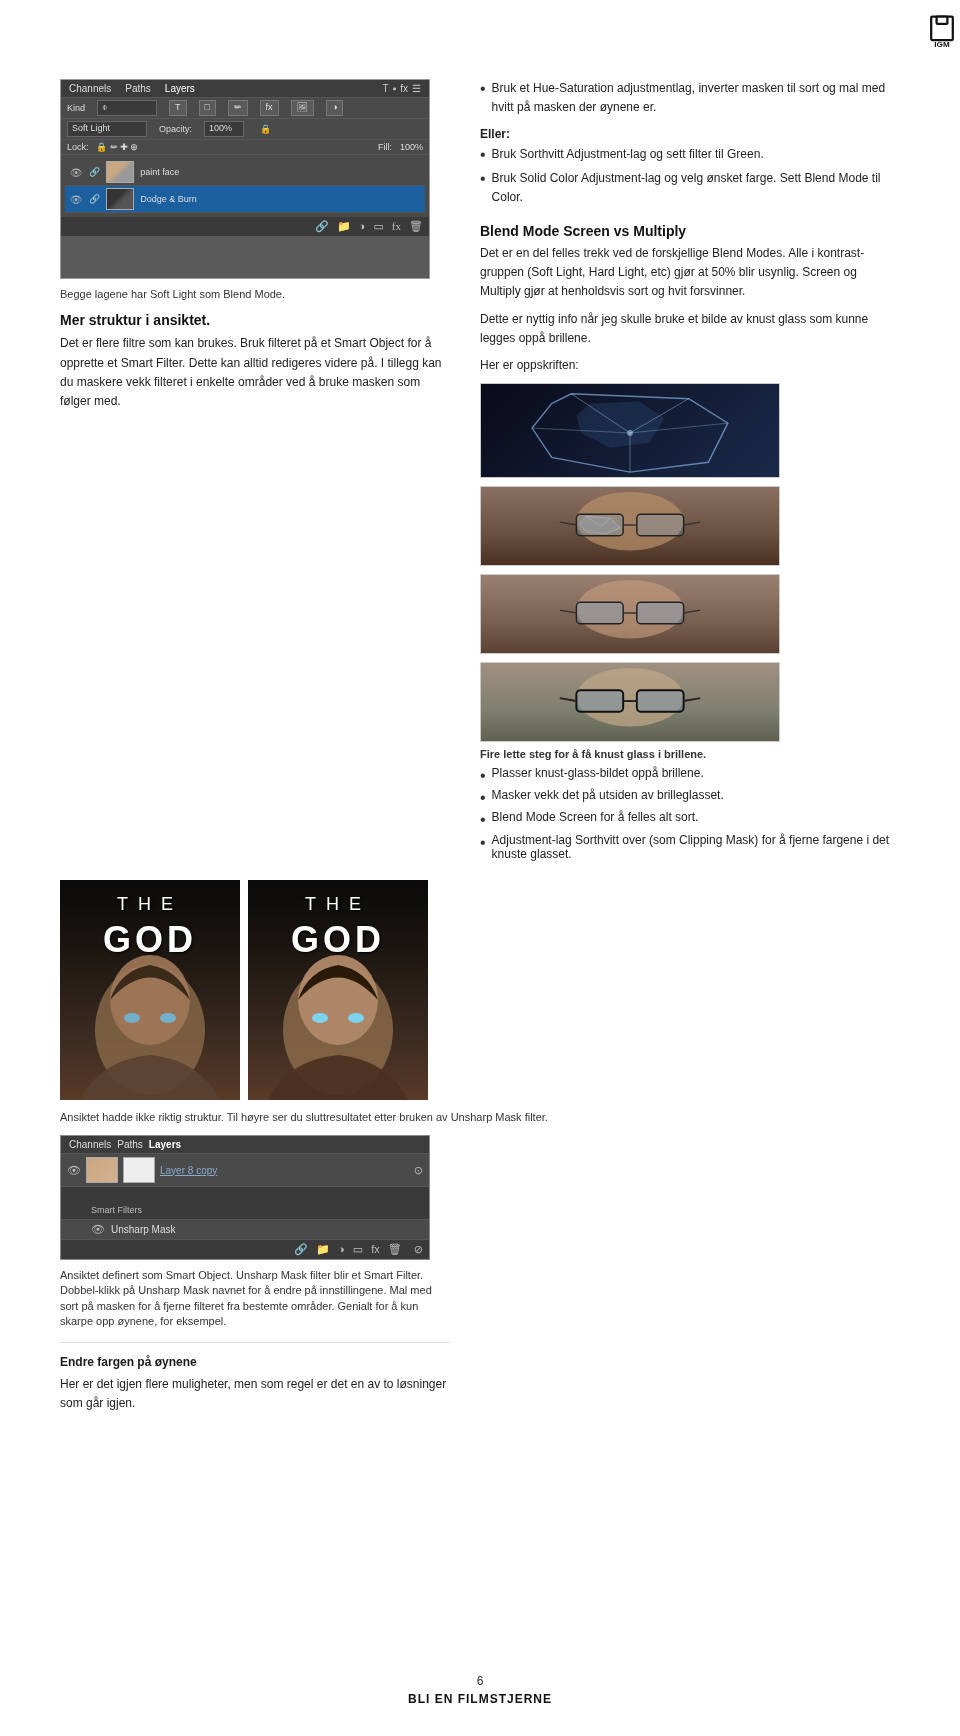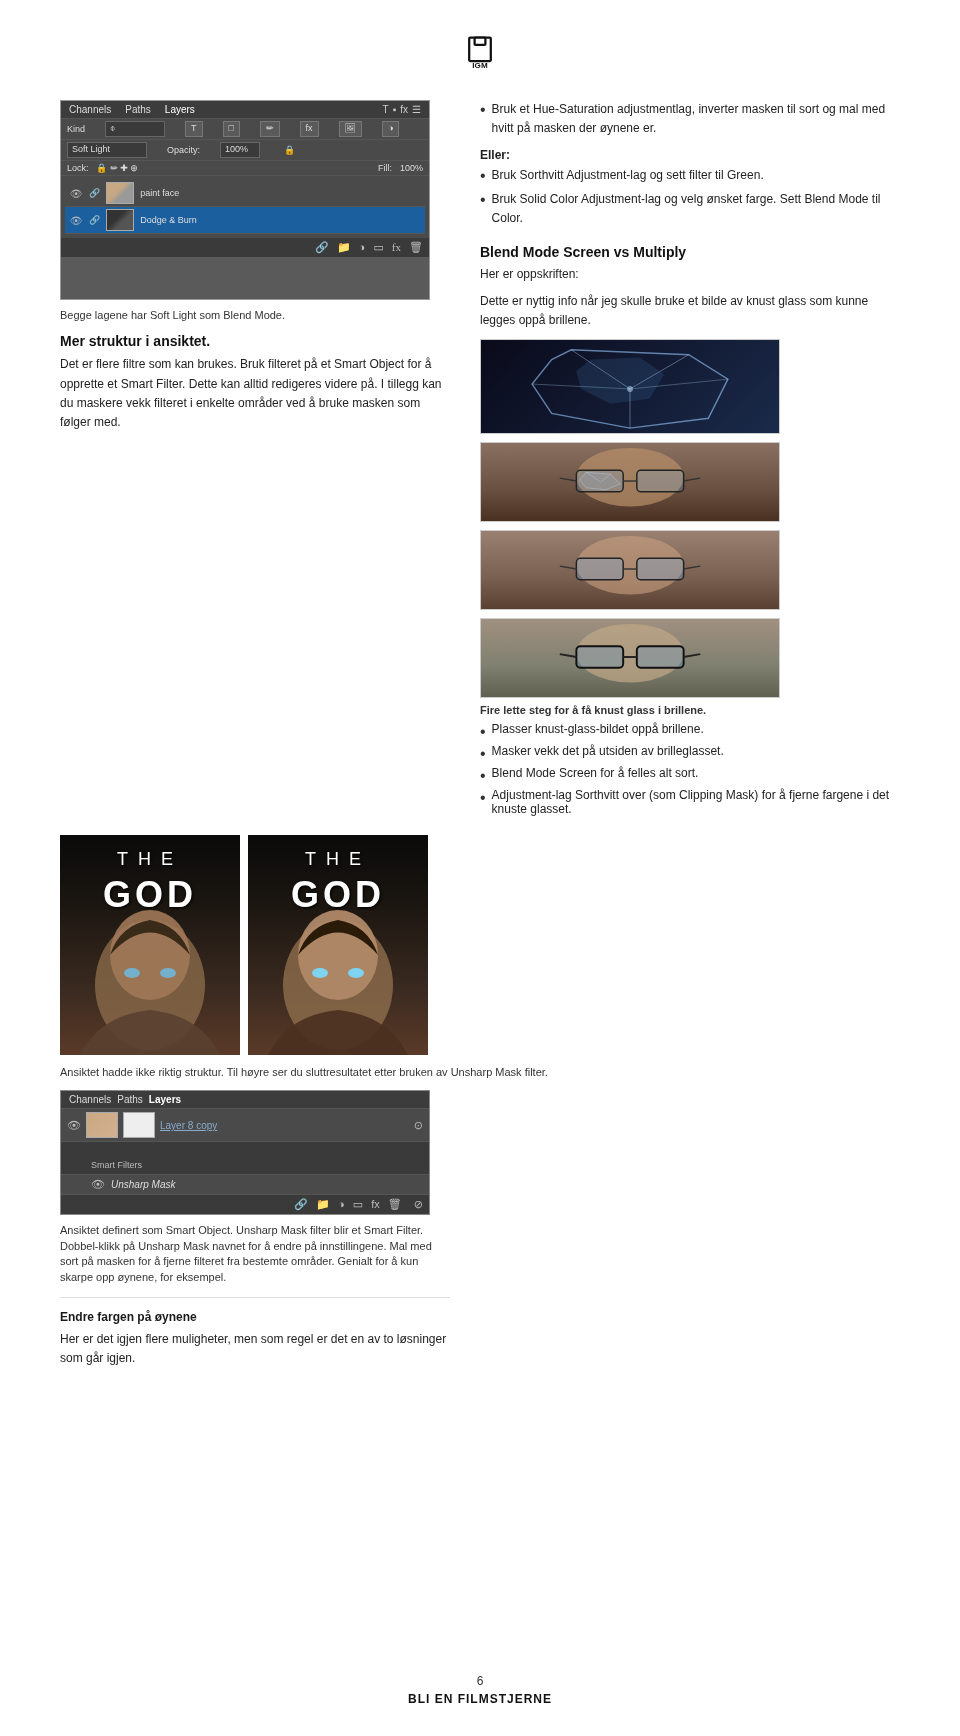--- a/index.html
+++ b/index.html
@@ -8,22 +8,22 @@
       font-family: Georgia, 'Times New Roman', serif;
       width: 960px;
       min-height: 1736px;
       position: relative;
       color: #1a1a1a;
     }
 
     
     .header {
       display: flex;
-      justify-content: center;
-      padding: 34px 0 10px 0;
+      justify-content: flex-end;
+      padding: 13px 0 10px 0;
       border-bottom: none;
     }
     .logo-icon {
       width: 36px;
       height: 36px;
     }
 
     
     .page-content {
       padding: 20px 60px 40px 60px;
@@ -68,21 +68,21 @@
       cursor: pointer;
     }
     .ps-panel-header span.active {
       color: #fff;
     }
     .ps-toolbar-row {
       background: #4a4a4a;
       display: flex;
       align-items: center;
       padding: 2px 6px;
-      gap: 20px;
+      gap: 12px;
       border-bottom: 1px solid #555;
       font-size: 9px;
       color: #ddd;
       font-family: Arial, sans-serif;
     }
     .ps-toolbar-row .ps-select {
       background: #3a3a3a;
       border: 1px solid #666;
       color: #ddd;
       font-size: 9px;
@@ -446,22 +446,23 @@
           <span class="bullet-dot">•</span>
           <span>Bruk Sorthvitt Adjustment-lag og sett filter til Green.</span>
         </div>
         <div class="bullet-item bullet-text" style="display:flex; align-items:flex-start; margin-bottom:4px;">
           <span class="bullet-dot">•</span>
           <span>Bruk Solid Color Adjustment-lag og velg ønsket farge. Sett Blend Mode til Color.</span>
         </div>
       </div>
 
       <div class="blend-heading">Blend Mode Screen vs Multiply</div>
+      <p class="body-text">Det er en del felles trekk ved de forskjellige Blend Modes. Alle i kontrast-gruppen (Soft Light, Hard Light, etc) gjør at 50% blir usynlig. Screen og Multiply gjør at henholdsvis sort og hvit forsvinner.</p>
+      <p class="body-text">Dette er nyttig info når jeg skulle bruke et bilde av knust glass som kunne legges oppå brillene.</p>
       <p class="body-text">Her er oppskriften:</p>
-      <p class="body-text">Dette er nyttig info når jeg skulle bruke et bilde av knust glass som kunne legges oppå brillene.</p>
 
       <div class="glass-steps">
 
         <div class="glass-img-box" style="height:95px;">
           <div class="glass-bg" style="background: linear-gradient(135deg, #0a0a1a, #1a2a4a);"></div>
           <div style="position:absolute;top:0;left:0;right:0;bottom:0;">
             <svg width="100%" height="100%" viewBox="0 0 300 95" xmlns="http://www.w3.org/2000/svg">
 
               <polygon points="90,10 210,15 250,40 230,80 150,90 70,75 50,45 70,20" fill="none" stroke="rgba(150,200,255,0.6)" stroke-width="1.5"></polygon>
               <line x1="90" y1="10" x2="150" y2="50" stroke="rgba(180,220,255,0.4)" stroke-width="1"></line>
@@ -613,21 +614,21 @@
           <span style="text-decoration:underline; color:#8ac; font-size:10px; font-family:Arial;">Layer 8 copy</span>
           <span style="margin-left:auto; font-size:11px; color:#bbb;">⊙</span>
         </div>
 
         <div class="ps2-smart-filters">
           <span style="font-family:Arial; font-size:9px; color:#bbb;">Smart Filters</span>
         </div>
 
         <div class="ps2-unsharp">
           <span style="color:#bbb; font-size:11px;">👁</span>
-          <span style="font-family:Arial; font-size:10px;font-style:italic;">Unsharp Mask</span>
+          <span style="font-family:Arial; font-size:10px;">Unsharp Mask</span>
         </div>
 
         <div class="ps2-bottom-icons">
           <span style="color:#bbb; font-size:11px;">🔗</span>
           <span style="color:#bbb; font-size:11px;">📁</span>
           <span style="color:#bbb; font-size:11px;">◑</span>
           <span style="color:#bbb; font-size:11px;">▭</span>
           <span style="color:#bbb; font-size:11px;">fx</span>
           <span style="color:#bbb; font-size:11px;">🗑</span>
           <span style="color:#bbb; font-size:11px; margin-left:4px;">⊘</span>

